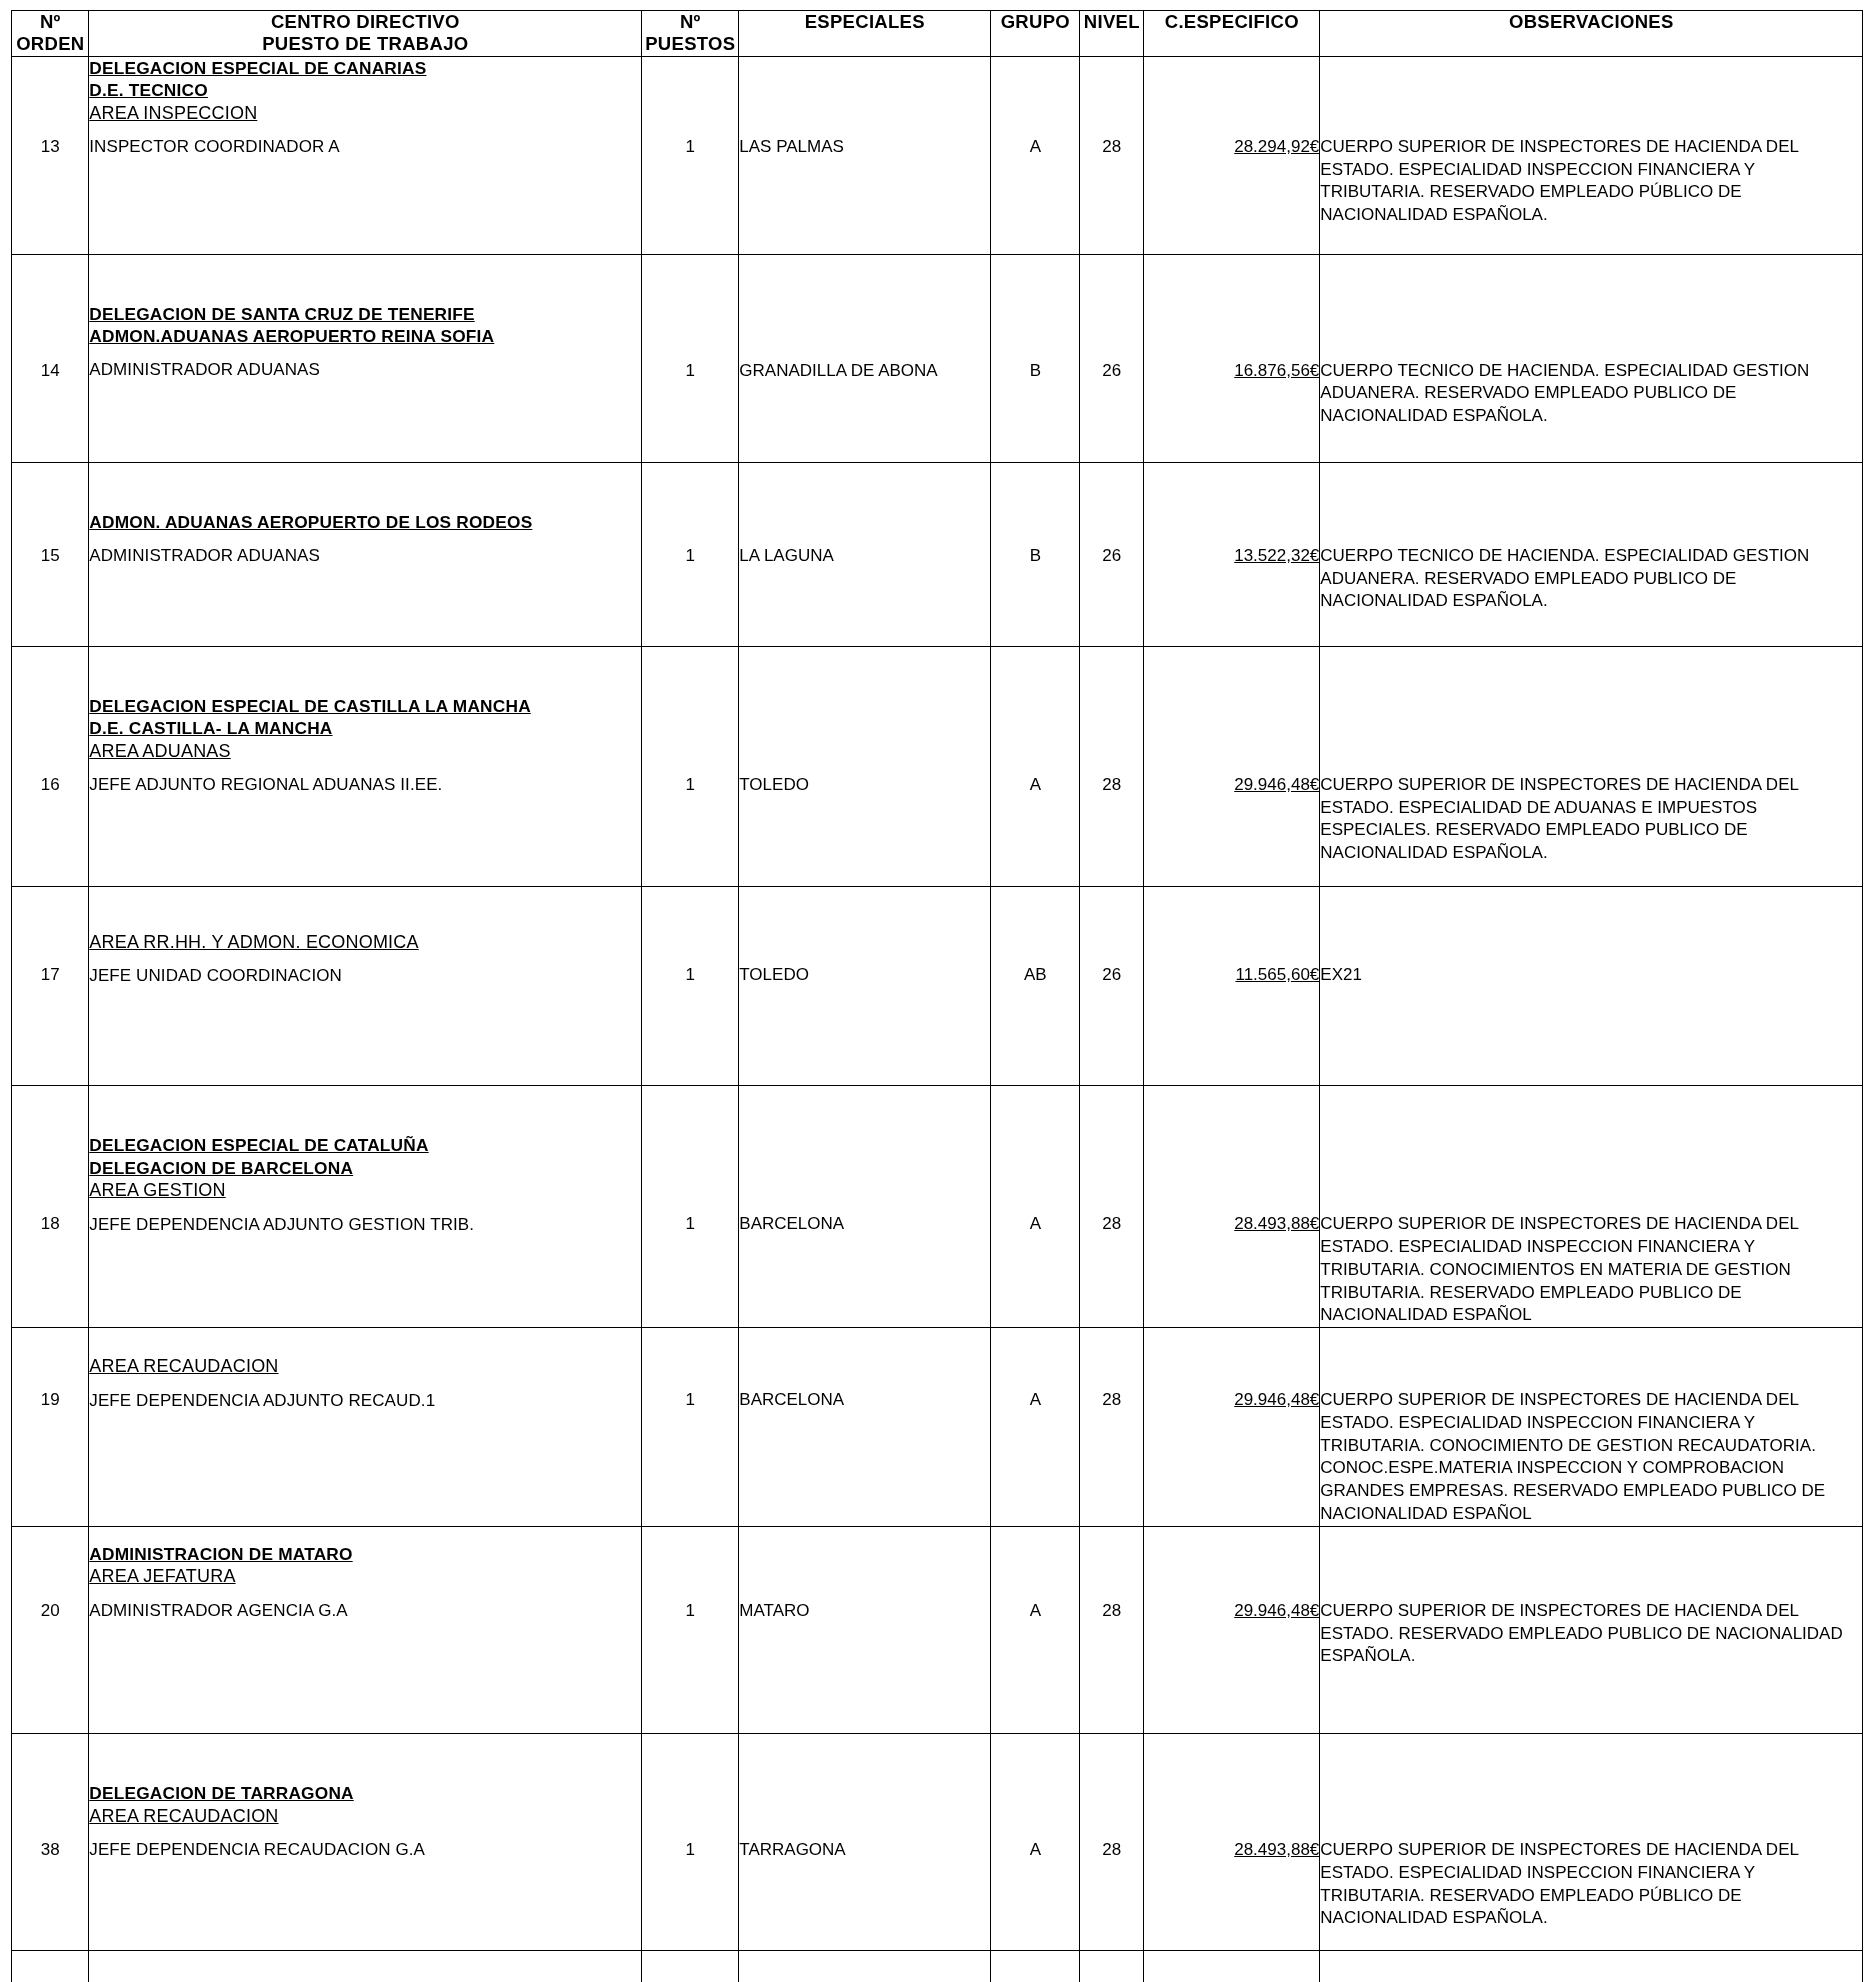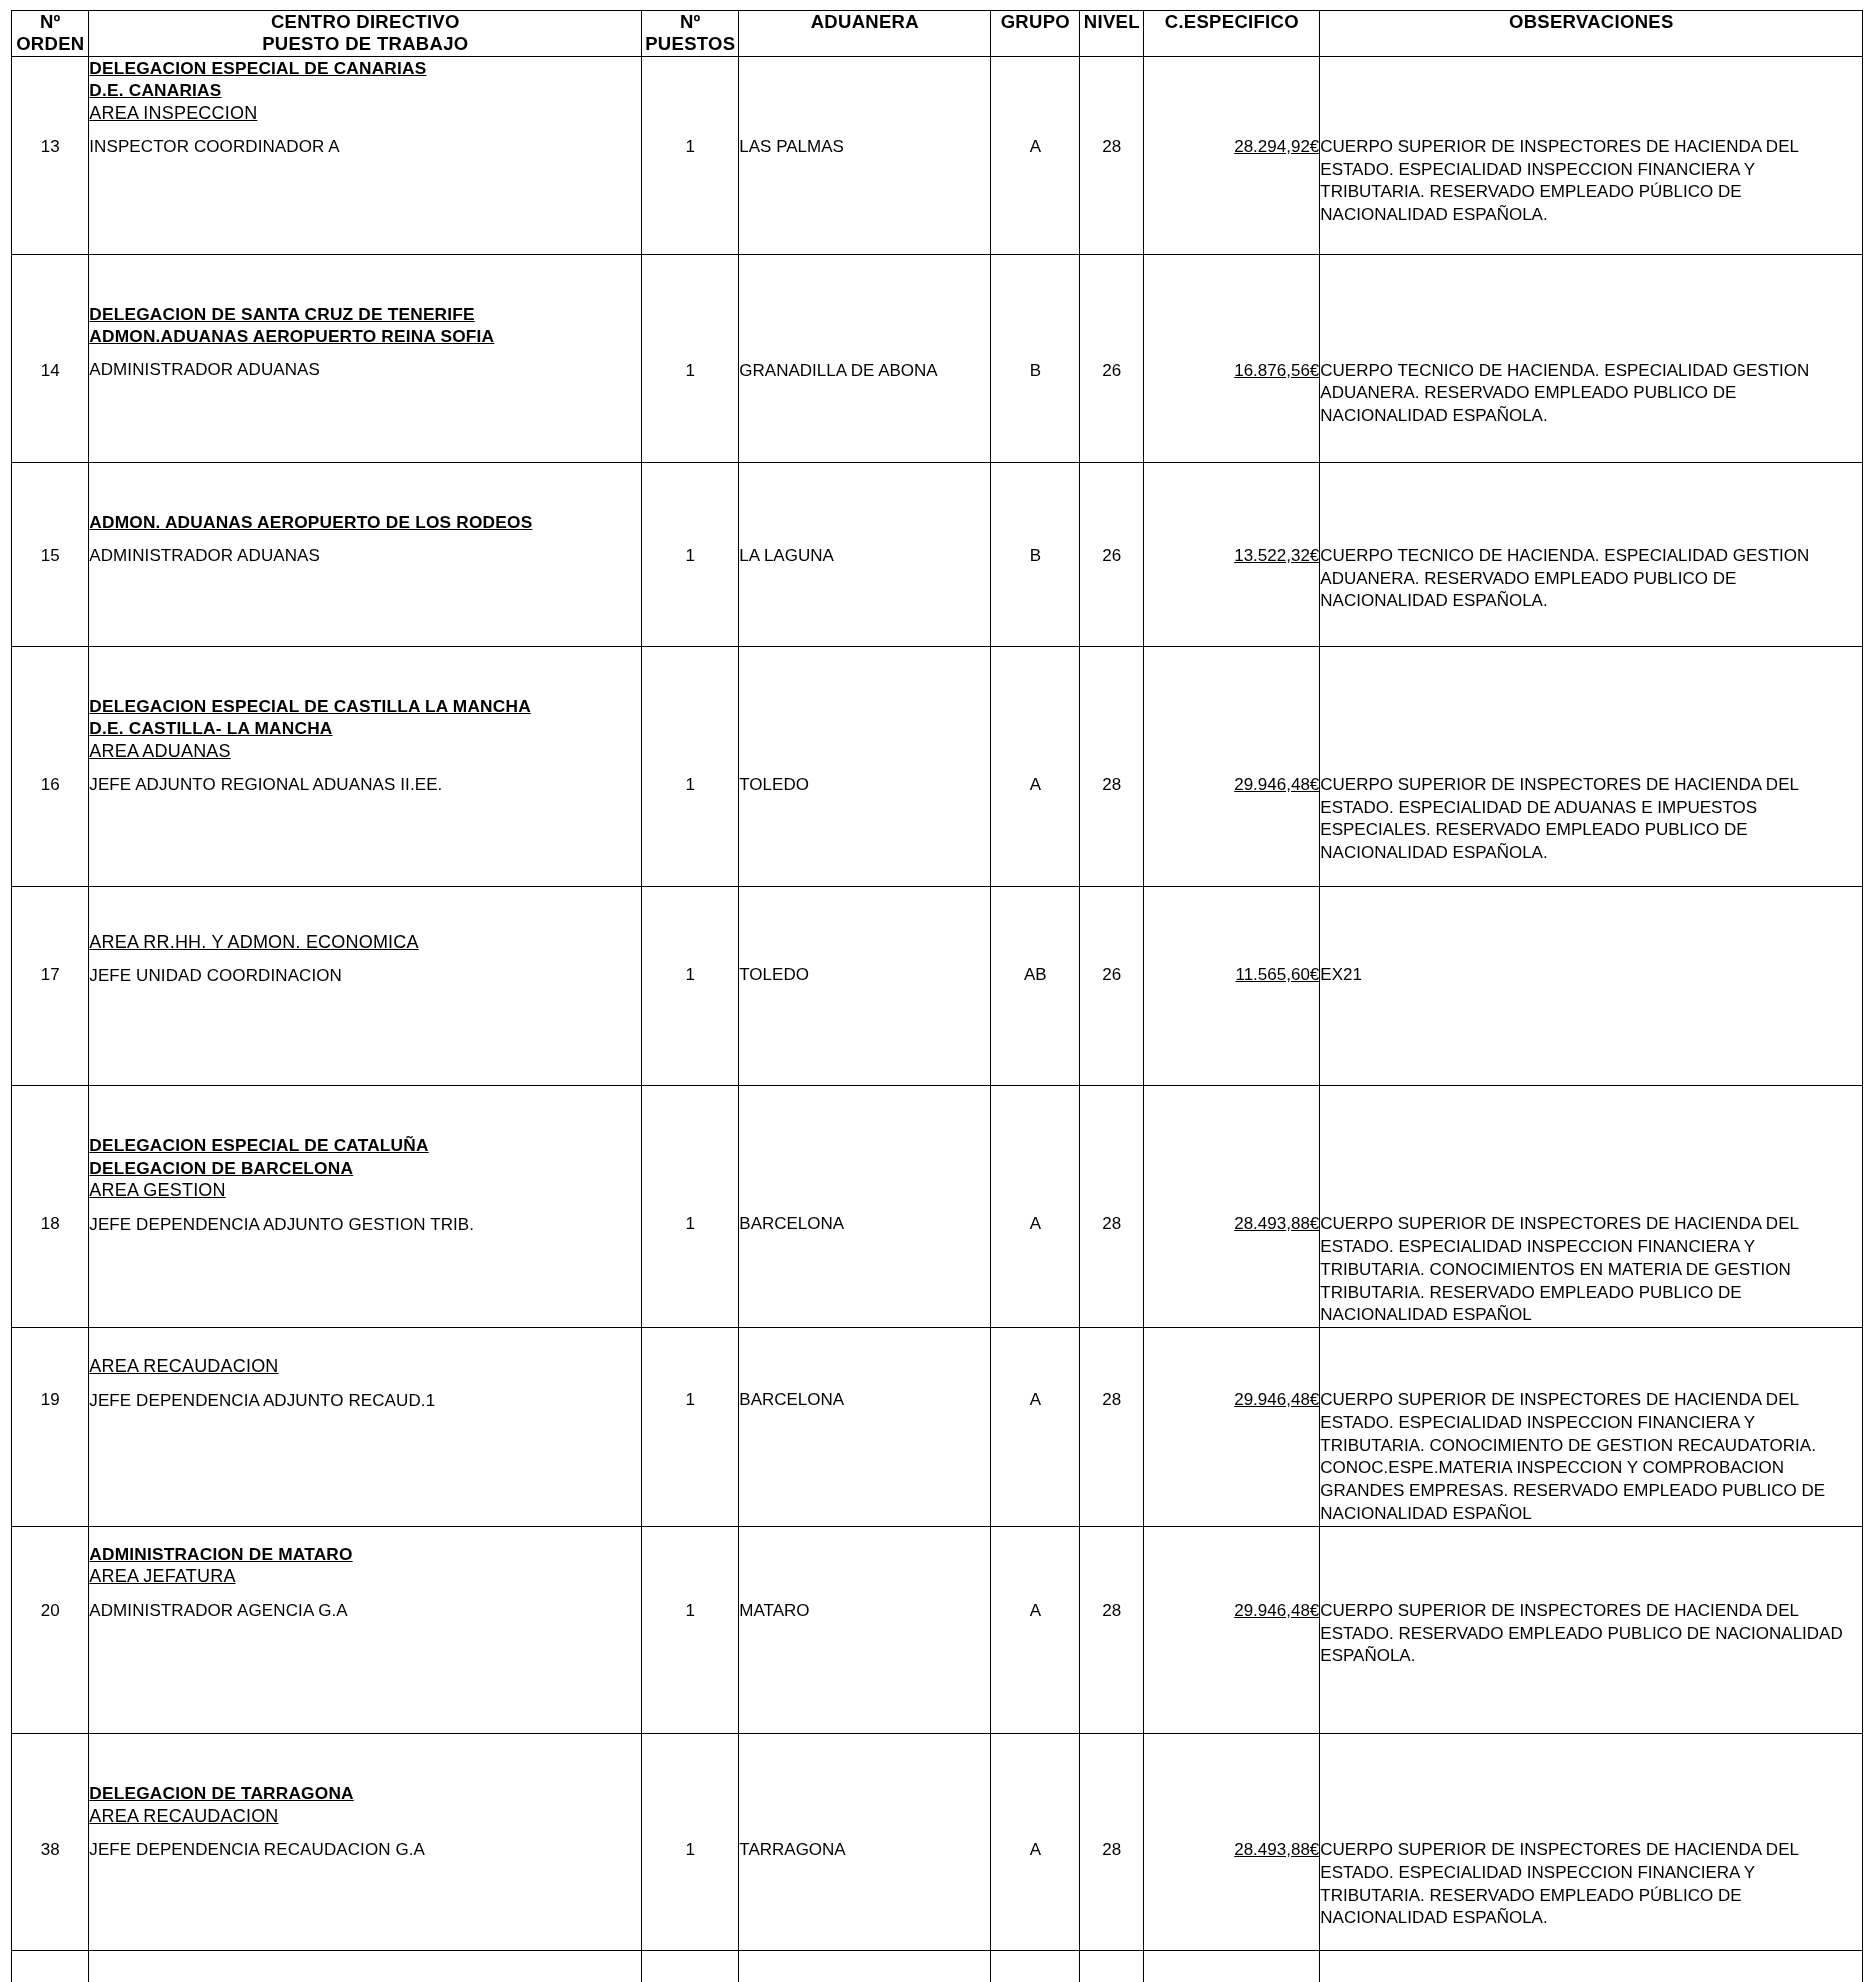--- a/index.html
+++ b/index.html
@@ -114,37 +114,37 @@
       <col class="c-obs">
     </colgroup>
     <thead>
       <tr>
         <th>Nº
 ORDEN</th>
         <th>CENTRO DIRECTIVO
 PUESTO DE TRABAJO</th>
         <th>Nº
 PUESTOS</th>
-        <th>ADUANERA</th>
+        <th>ESPECIALES</th>
         <th>GRUPO</th>
         <th>NIVEL</th>
         <th>C.ESPECIFICO</th>
         <th>OBSERVACIONES</th>
       </tr>
     </thead>
     <tbody>
         <tr>
           <td class="orden">
             <div style="height: 79px;"></div>
             <div>13</div>
           </td>
           <td class="centro">
             <div style="height: 0px;"></div>
             <div class="hdr-line">DELEGACION ESPECIAL DE CANARIAS</div>
-            <div class="hdr-line">D.E. CANARIAS</div>
+            <div class="hdr-line">D.E. TECNICO</div>
             <div class="area-line">AREA INSPECCION</div>
             <div style="height: 11.3px;"></div>
             <div class="post-line">INSPECTOR COORDINADOR A</div>
             <div style="height: 95px;"></div>
           </td>
           <td class="puestos">
             <div style="height: 79px;"></div>
             <div>1</div>
           </td>
           <td class="localidad">

